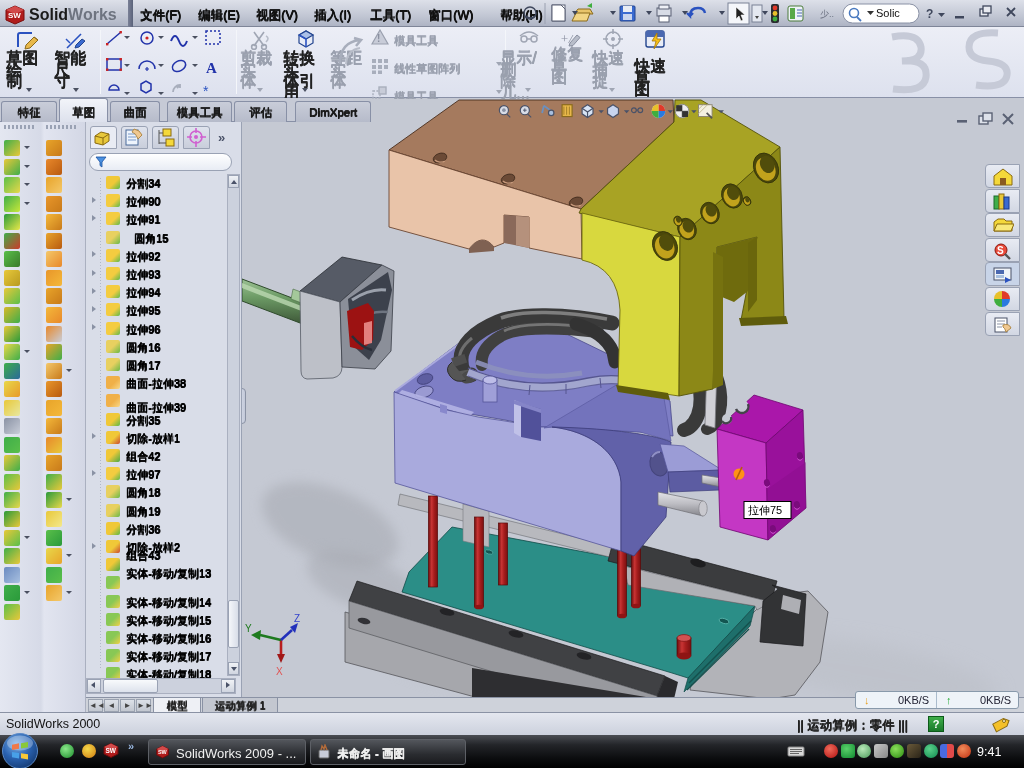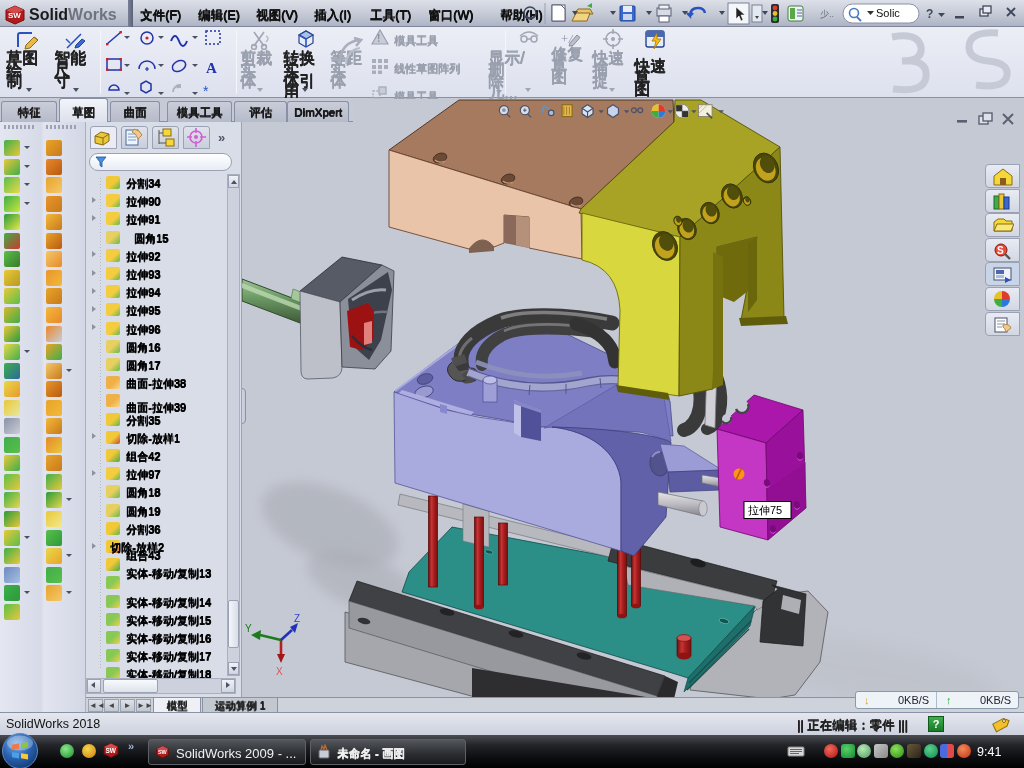--- a/index.html
+++ b/index.html
@@ -223,21 +223,21 @@
 <svg class="abs" style="left:371px;top:58px" width="18" height="15" viewBox="0 0 18 15">
         <g fill="none" stroke="#a8aebc" stroke-width="1.4">
           <rect x="2" y="6" width="7" height="7" stroke-dasharray="2,1.4"></rect>
           <rect x="8" y="2" width="7" height="7" fill="#c8ccd8"></rect>
         </g>
       </svg>
 <div class="cbtn dis cjk" style="left:394px;top:64px;width:88px;text-align:left;font-size:11px">模具工具</div>
 <div class="dar dis" style="left:496px;top:35px"></div>
 <div class="dar dis" style="left:496px;top:63px"></div>
 <div class="sep" style="left:505px;top:3px;height:64px"></div>
-<div class="cbtn dis cjk" style="left:488px;top:25px;width:40px">显示/删<br>除几...</div>
+<div class="cbtn dis cjk" style="left:500px;top:25px;width:40px">显示/删<br>除几...</div>
 <svg class="abs" style="left:518px;top:3px" width="22" height="18" viewBox="0 0 22 18">
         <g stroke="#a0a6b4" fill="none" stroke-width="1.5">
           <path d="M2,6 q9,-8 18,0"></path>
           <circle cx="6" cy="9" r="3"></circle>
           <circle cx="16" cy="9" r="3"></circle>
           <path d="M9,9 h4"></path>
         </g>
       </svg>
 <div class="dar dis" style="left:525px;top:61px"></div>
 <div class="cbtn dis cjk" style="left:551px;top:21px;width:38px">修复草<br>图</div>
@@ -258,21 +258,21 @@
         <rect x="2" y="4" width="18" height="6" fill="#4a68b0"></rect>
         <path d="M13,6 l-5,8 h4 l-2,8 7,-10 h-4 z" fill="#f4c018" stroke="#a87808" stroke-width="0.8"></path>
       </svg>
 </div>
 <div class="abs" id="tabrow">
 <div class="tab cjk" style="left:1px;width:56px">特征</div>
 <div class="tab sel cjk" style="left:59px;width:49px">草图</div>
 <div class="tab cjk" style="left:110px;width:50px">曲面</div>
 <div class="tab cjk" style="left:167px;width:65px">模具工具</div>
 <div class="tab cjk" style="left:234px;width:53px">评估</div>
-<div class="tab cjk" style="left:287px;width:62px">DimXpert</div>
+<div class="tab cjk" style="left:295px;width:76px">DimXpert</div>
 </div>
 <div class="abs" id="lefttools">
 <div class="abs" style="left:4px;top:3px;width:30px;height:4px;background:repeating-linear-gradient(90deg,#9aa2b4 0,#9aa2b4 2px,transparent 2px,transparent 4px)"></div>
 <div class="abs" style="left:46px;top:3px;width:30px;height:4px;background:repeating-linear-gradient(90deg,#9aa2b4 0,#9aa2b4 2px,transparent 2px,transparent 4px)"></div>
 <div class="tic" style="left:4px;top:18.0px;background:linear-gradient(135deg,#3fae4a,#e8c83a)"></div>
 <div class="tic" style="left:4px;top:36.5px;background:linear-gradient(135deg,#e8c83a,#3fae4a)"></div>
 <div class="tic" style="left:4px;top:55.1px;background:linear-gradient(135deg,#5abf4a,#e8d84a)"></div>
 <div class="tic" style="left:4px;top:73.7px;background:linear-gradient(135deg,#3fae4a,#c8e83a)"></div>
 <div class="tic" style="left:4px;top:92.2px;background:linear-gradient(135deg,#2a9a3a,#e8e84a)"></div>
 <div class="tic" style="left:4px;top:110.8px;background:linear-gradient(135deg,#3fae4a,#cc3a2a)"></div>
@@ -404,21 +404,21 @@
 <div class="tico" style="left:20px;top:345.2px;background:linear-gradient(135deg,#f4cc40 58% 40%,#5cb84c)"></div>
 <div class="titem cjk" style="left:40px;top:345.2px">拉伸97</div>
 <div class="tico" style="left:20px;top:363.4px;background:linear-gradient(135deg,#e8d060 50% 40%,#68b848)"></div>
 <div class="titem cjk" style="left:40px;top:363.4px">圆角18</div>
 <div class="tico" style="left:20px;top:381.6px;background:linear-gradient(135deg,#e8d060 50% 40%,#68b848)"></div>
 <div class="titem cjk" style="left:40px;top:381.6px">圆角19</div>
 <div class="tico" style="left:20px;top:399.8px;background:linear-gradient(135deg,#f0c838 55% 40%,#58b848)"></div>
 <div class="titem cjk" style="left:40px;top:399.8px">分割36</div>
 <div class="texp" style="left:6px;top:420.5px"></div>
 <div class="tico" style="left:20px;top:418.0px;background:linear-gradient(135deg,#f0c838 55% 40%,#c84830)"></div>
-<div class="titem cjk" style="left:24px;top:418.0px">切除-放样2</div>
+<div class="titem cjk" style="left:40px;top:418.0px">切除-放样2</div>
 <div class="tico" style="left:20px;top:436.2px;background:linear-gradient(135deg,#f0c838 45% 40%,#48a848)"></div>
 <div class="titem cjk" style="left:40px;top:426px">组合43</div>
 <div class="tico" style="left:20px;top:454.4px;background:linear-gradient(135deg,#88c855 50% 40%,#f0d048)"></div>
 <div class="titem cjk" style="left:40px;top:444px">实体-移动/复制13</div>
 <div class="tico" style="left:20px;top:472.6px;background:linear-gradient(135deg,#88c855 50% 40%,#f0d048)"></div>
 <div class="titem cjk" style="left:40px;top:472.6px">实体-移动/复制14</div>
 <div class="tico" style="left:20px;top:490.8px;background:linear-gradient(135deg,#88c855 50% 40%,#f0d048)"></div>
 <div class="titem cjk" style="left:40px;top:490.8px">实体-移动/复制15</div>
 <div class="tico" style="left:20px;top:509.0px;background:linear-gradient(135deg,#88c855 50% 40%,#f0d048)"></div>
 <div class="titem cjk" style="left:40px;top:509.0px">实体-移动/复制16</div>
@@ -765,22 +765,22 @@
 </div>
 <div class="abs" id="tabbar">
 <div class="navb" style="left:2px">◄◄</div>
 <div class="navb" style="left:18px">◄</div>
 <div class="navb" style="left:34px">►</div>
 <div class="navb" style="left:50px">►►</div>
 <div class="mtab sel cjk" style="left:67px;width:48px;line-height:15px">模型</div>
 <div class="mtab cjk" style="left:116px;width:76px;line-height:15px">运动算例 1</div>
 </div>
 <div class="abs" id="statusbar">
-<div class="abs" style="left:6px;top:4px">SolidWorks 2018</div>
-<div class="abs cjk" style="left:797px;top:4px;color:#222">|| 正在编辑：零件 |||</div>
+<div class="abs" style="left:6px;top:4px">SolidWorks 2000</div>
+<div class="abs cjk" style="left:797px;top:4px;color:#222">|| 运动算例：零件 |||</div>
 <div class="abs" style="left:928px;top:3px;width:16px;height:16px;background:linear-gradient(#3fae4a,#1a7a2a);border:1px solid #0c5a1a;color:#fff;font-size:11px;font-weight:bold;text-align:center;line-height:15px">?</div>
 <svg class="abs" style="left:991px;top:2px" width="20" height="19" viewBox="0 0 20 19">
         <path d="M2,12 L10,3 h6 v6 l-8,9 z" fill="#f4c028" stroke="#8a6a10" transform="rotate(20 10 10)"></path>
         <circle cx="13" cy="6" r="1.5" fill="#fff8d0" stroke="#8a6a10"></circle>
       </svg>
 </div>
 <div class="abs" id="taskbar">
 <svg class="abs" style="left:1px;top:-3px" width="38" height="38" viewBox="0 0 38 38">
 <defs>
           <radialGradient id="orb" cx="0.4" cy="0.3" r="0.9">

